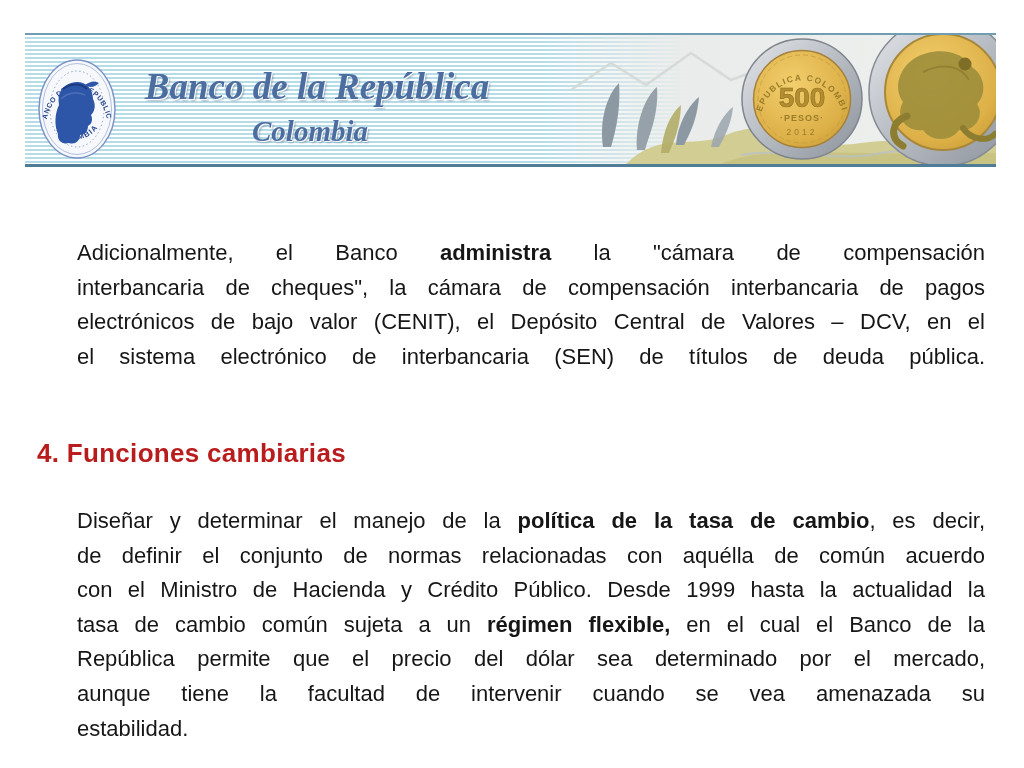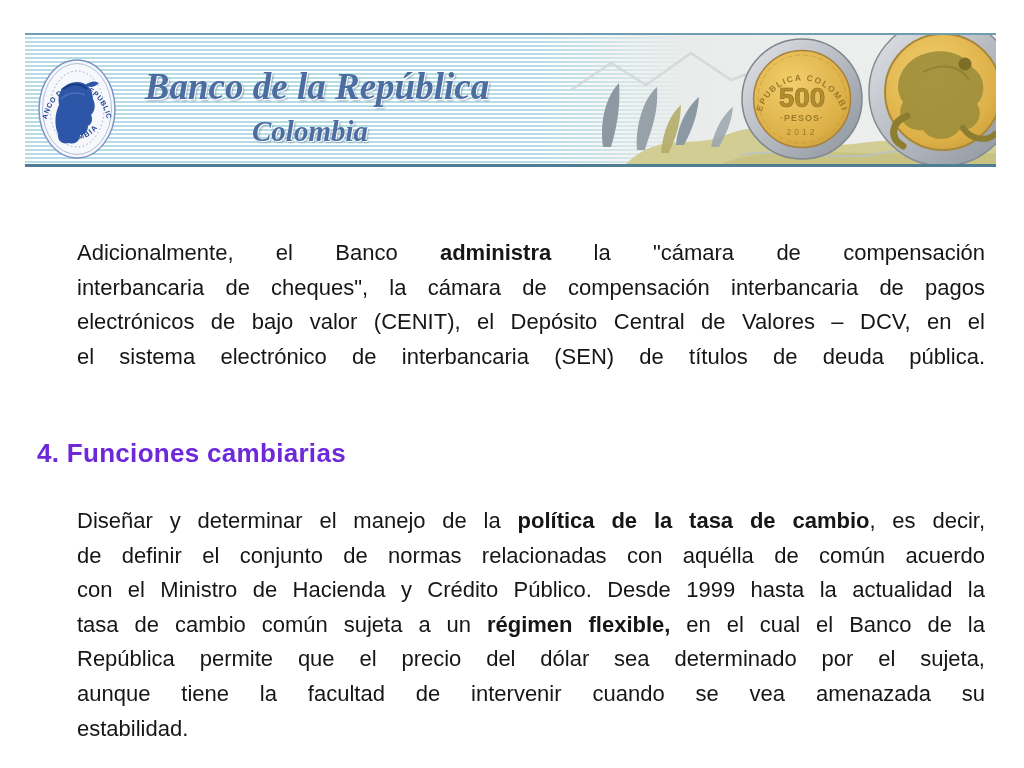--- a/index.html
+++ b/index.html
@@ -42,21 +42,21 @@
   .line {
     display:block; height:34.6px; line-height:34.6px; font-size:22px;
     text-align:justify; text-align-last:justify; white-space:normal;
     overflow:visible;
     margin-left:40px;
   }
   .line.lastline { text-align-last:left; }
   .bseg { font-weight:800; }
   .heading {
     position:absolute; left:37px; top:437px; width:948px;
-    font-size:26px; font-weight:800; color:#6d28d9; letter-spacing:.3px;
+    font-size:26px; font-weight:800; color:#b91c1c; letter-spacing:.3px;
     line-height:32px;
   }
 </style>
 </head>
 <body>
 
 <div class="slide">
 
   <div class="banner">
     <div class="stripes"></div>
@@ -156,18 +156,18 @@
     <div class="line"><span>el sistema electrónico de interbancaria (SEN) de títulos de deuda pública.</span></div>
   </div>
 
   <div class="heading">4. Funciones cambiarias</div>
 
   <div class="para" style="top:504px">
     <div class="line"><span>Diseñar y determinar el manejo de la </span><span class="bseg">política de la tasa de cambio</span><span>, es decir,</span></div>
     <div class="line"><span>de definir el conjunto de normas relacionadas con aquélla de común acuerdo</span></div>
     <div class="line"><span>con el Ministro de Hacienda y Crédito Público. Desde 1999 hasta la actualidad la</span></div>
     <div class="line"><span>tasa de cambio común sujeta a un </span><span class="bseg">régimen flexible,</span><span> en el cual el Banco de la</span></div>
-    <div class="line"><span>República permite que el precio del dólar sea determinado por el sujeta,</span></div>
+    <div class="line"><span>República permite que el precio del dólar sea determinado por el mercado,</span></div>
     <div class="line"><span>aunque tiene la facultad de intervenir cuando se vea amenazada su</span></div>
     <div class="line lastline"><span>estabilidad.</span></div>
   </div>
 
 </div>
 
 </body></html>

